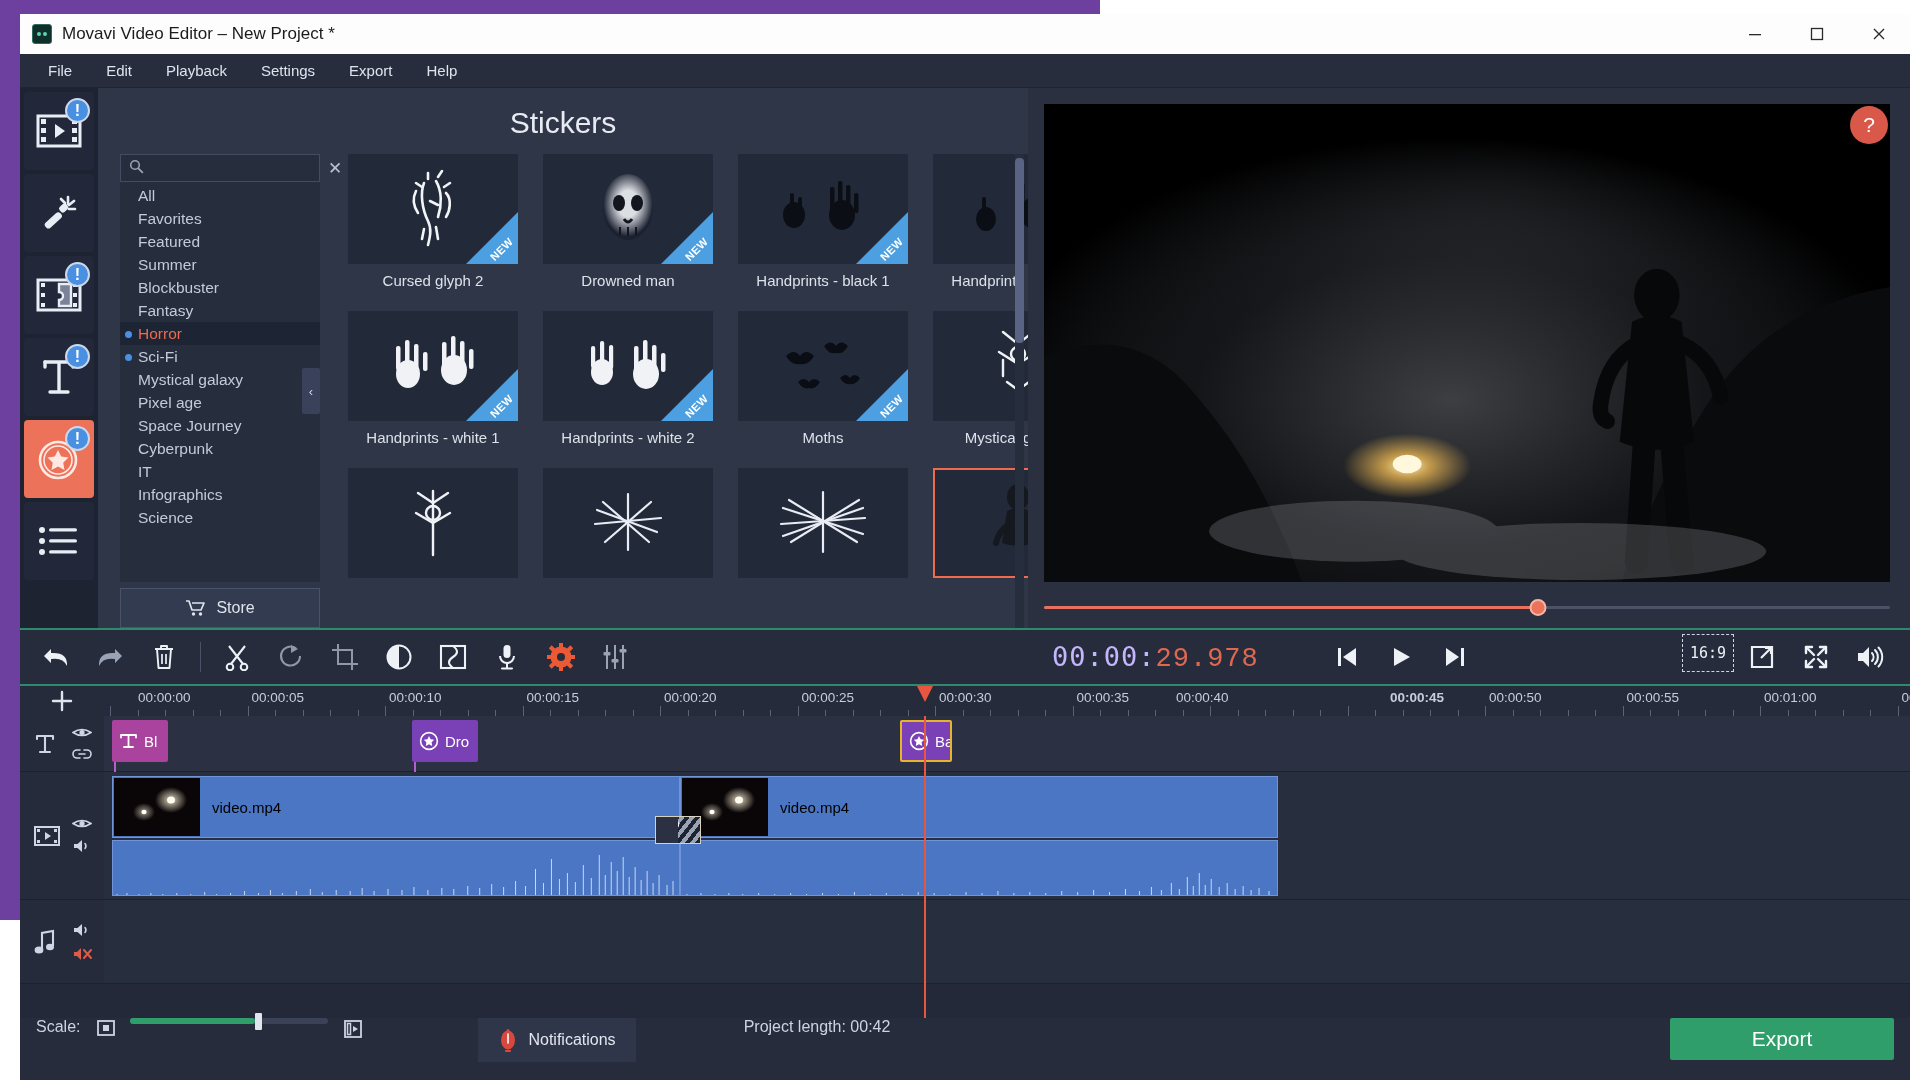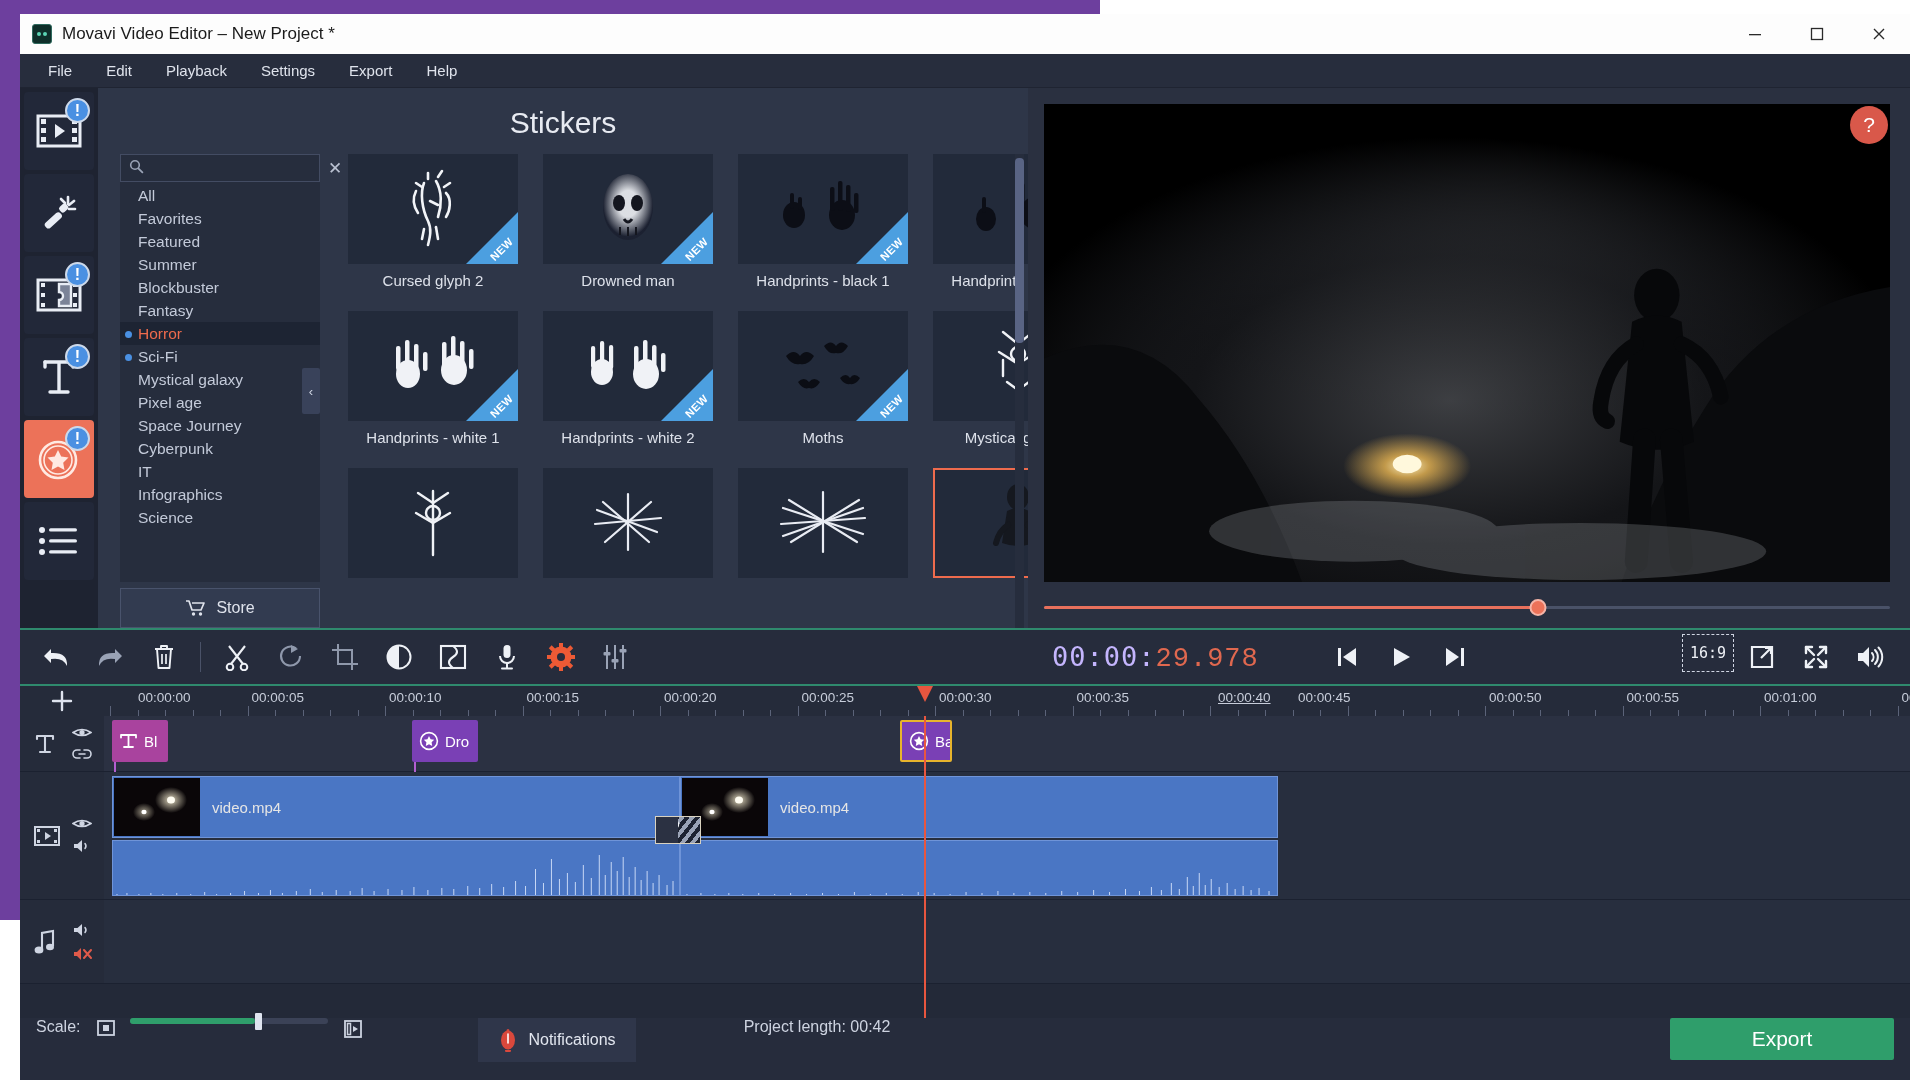--- a/index.html
+++ b/index.html
@@ -142,21 +142,21 @@
   .track-title { height: 56px; } .track-title .tbody { background:#2b3142;}
   .track-video { height: 128px; }
   .track-audio { height: 84px; }
 
   .clip-title { position: absolute; top: 4px; height: 42px; border-radius: 2px; display: flex;
                 align-items: center; padding: 0 7px; gap: 6px; color: #fff; font-size: 15px; overflow: hidden;}
   .clip-stem { position: absolute; width: 2px; background: #b35fd0; }
   .vclip { position: absolute; top: 4px; height: 62px; background: #4a76c4; border: 1px solid #6f94d8;
            display: flex; align-items: center; overflow: hidden;}
   .vthumbimg { width: 86px; height: 58px; flex: none; margin: 0 0 0 1px; position:relative; overflow:hidden; background:#0a0608;}
-  .vclip-name { color: #e5e5e5; font-size: 15px; margin-left: 12px; }
+  .vclip-name { color: #000000; font-size: 15px; margin-left: 12px; }
   .aclip { position: absolute; top: 68px; height: 56px; background: #4a76c4; border: 1px solid #6f94d8; overflow: hidden;}
   .wave { position: absolute; bottom: 0; left: 0; width: 100%; height: 46px; }
   .transition { position: absolute; top: 44px; width: 46px; height: 28px; background: #2b3142;
                 border: 1px solid #d9d2c0; display: flex; }
   .playhead { position: absolute; top: 0; bottom: 0; width: 2px; background: #e8563f; z-index: 9;}
   .playhead-knob { position: absolute; top: -30px; left: -7px; width: 16px; height: 16px; background: #e8563f;
                    clip-path: polygon(0 0, 100% 0, 50% 100%); }
 
   
   .statusbar { height: 62px; background: #262c3c; display: flex; align-items: flex-start; padding: 0 16px; flex:none;}
@@ -820,27 +820,27 @@
           <div class="tick" style="left: 858.5px; height: 6px;"></div>
           <div class="tick" style="left: 886px; height: 6px;"></div>
           <div class="tick" style="left: 913.5px; height: 6px;"></div>
           <div class="tick" style="left: 941px; height: 6px;"></div>
           <div class="tick-lbl" style="left: 972.5px;">00:00:35</div>
           <div class="tick" style="left: 968.5px; height: 10px;"></div>
           <div class="tick" style="left: 996px; height: 6px;"></div>
           <div class="tick" style="left: 1023.5px; height: 6px;"></div>
           <div class="tick" style="left: 1051px; height: 6px;"></div>
           <div class="tick" style="left: 1078.5px; height: 6px;"></div>
-          <div class="tick-lbl" style="left: 1114px; text-decoration: underline;">00:00:40</div>
+          <div class="tick-lbl" style="left: 1072px;">00:00:40</div>
           <div class="tick" style="left: 1106px; height: 10px;"></div>
           <div class="tick" style="left: 1133.5px; height: 6px;"></div>
           <div class="tick" style="left: 1161px; height: 6px;"></div>
           <div class="tick" style="left: 1188.5px; height: 6px;"></div>
           <div class="tick" style="left: 1216px; height: 6px;"></div>
-          <div class="tick-lbl" style="left: 1194px;">00:00:45</div>
+          <div class="tick-lbl" style="left: 1286px; font-weight: bold;">00:00:45</div>
           <div class="tick" style="left: 1243.5px; height: 10px;"></div>
           <div class="tick" style="left: 1271px; height: 6px;"></div>
           <div class="tick" style="left: 1298.5px; height: 6px;"></div>
           <div class="tick" style="left: 1326px; height: 6px;"></div>
           <div class="tick" style="left: 1353.5px; height: 6px;"></div>
           <div class="tick-lbl" style="left: 1385px;">00:00:50</div>
           <div class="tick" style="left: 1381px; height: 10px;"></div>
           <div class="tick" style="left: 1408.5px; height: 6px;"></div>
           <div class="tick" style="left: 1436px; height: 6px;"></div>
           <div class="tick" style="left: 1463.5px; height: 6px;"></div>

